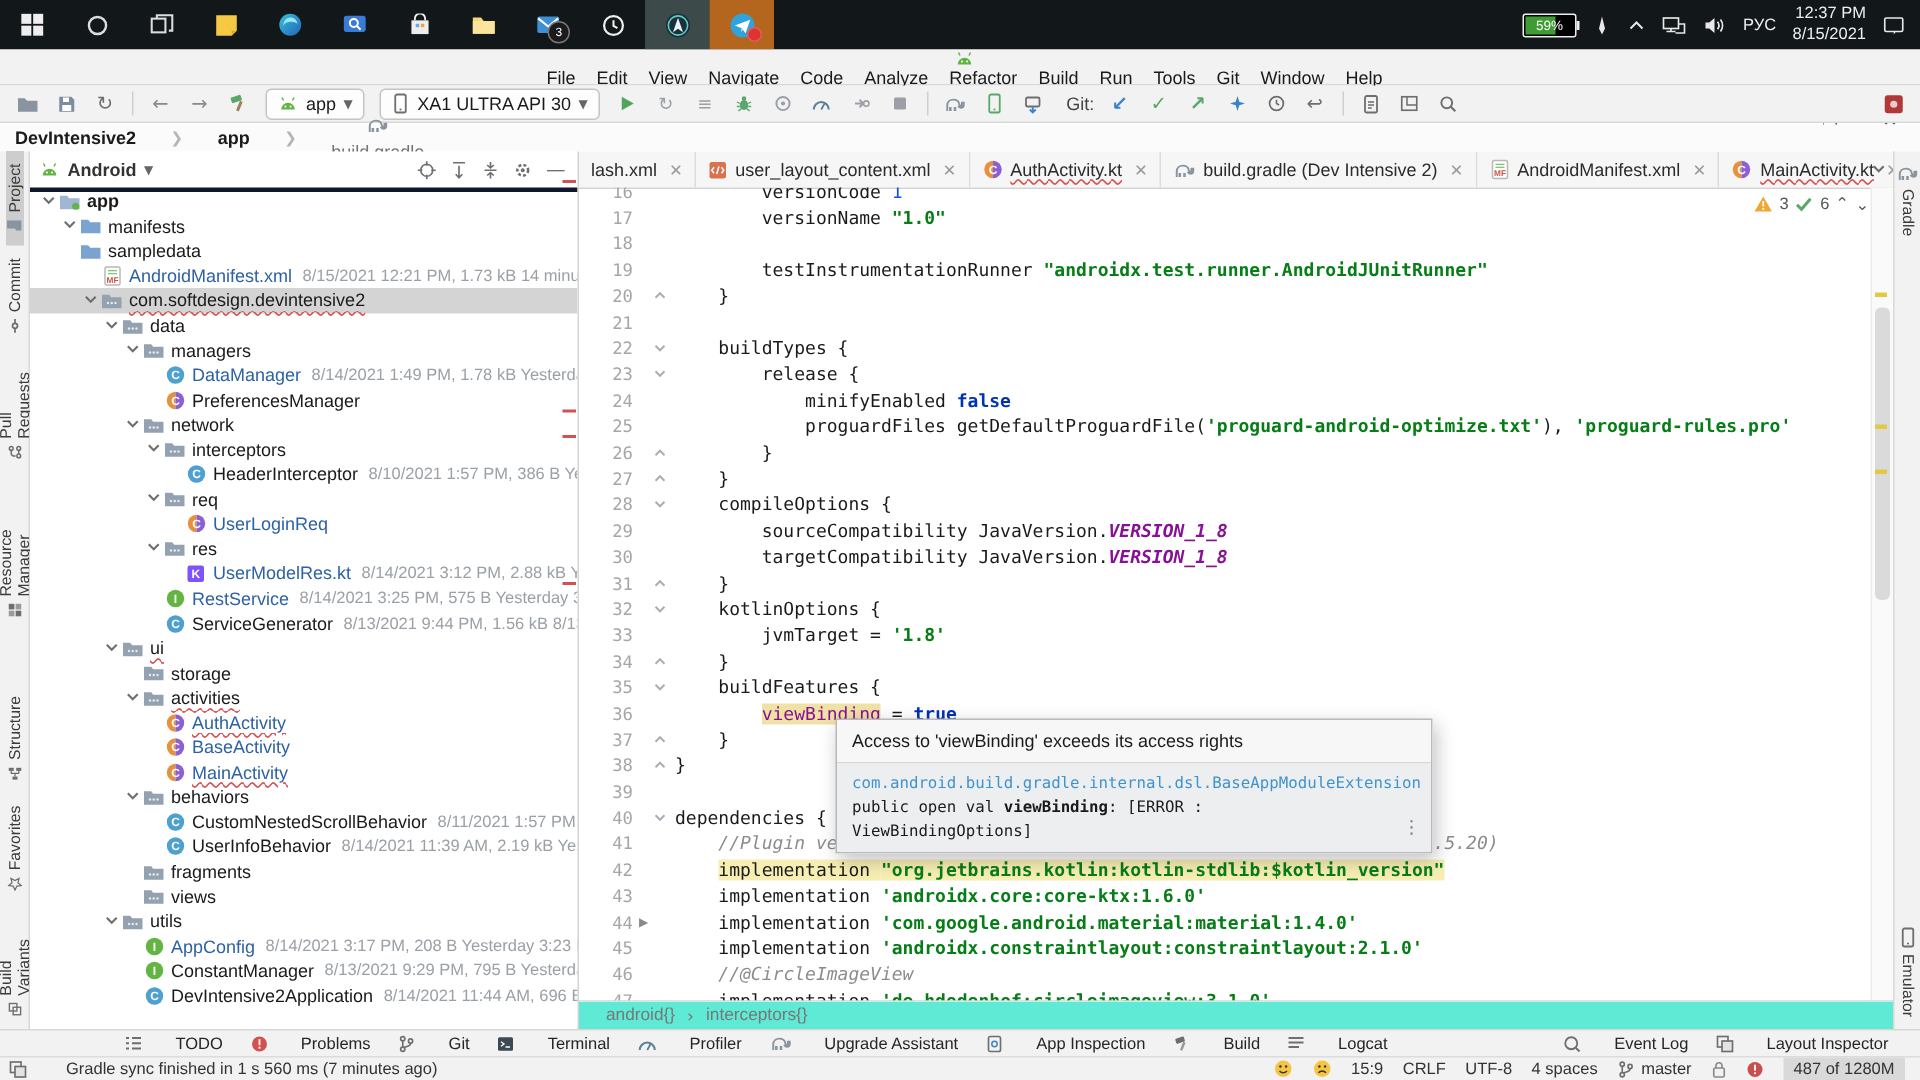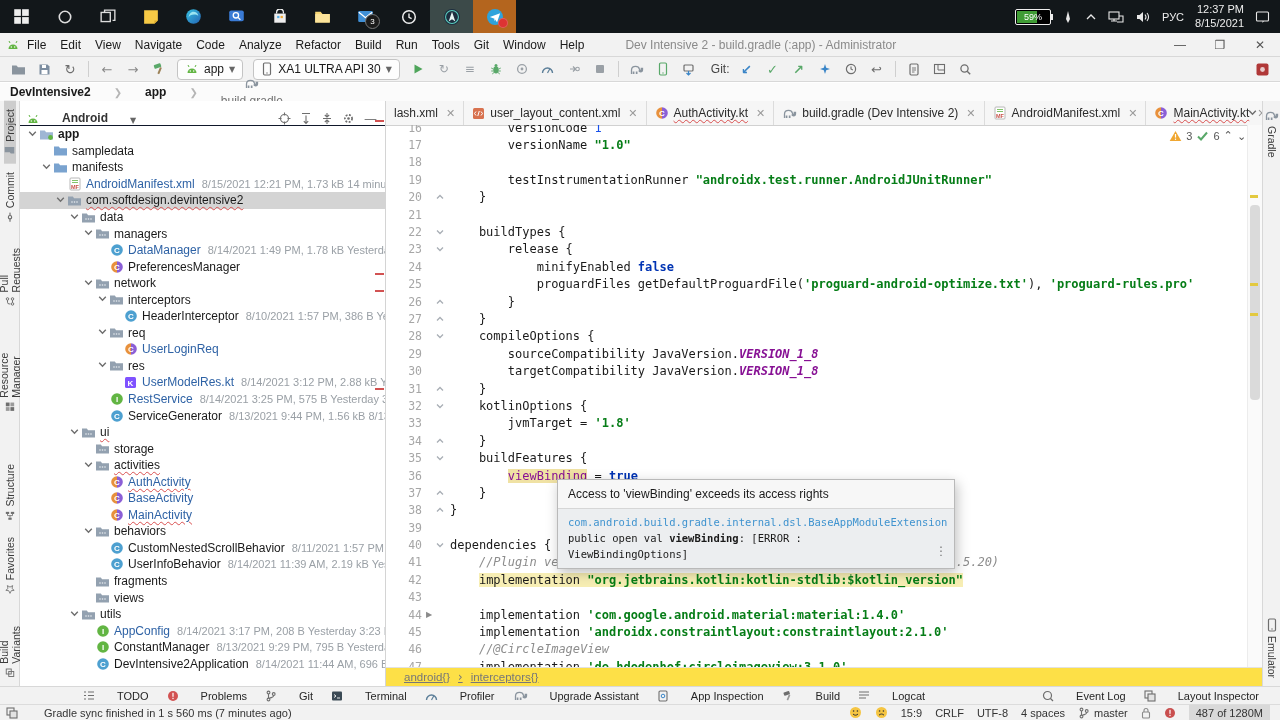--- a/index.html
+++ b/index.html
@@ -17,21 +17,21 @@
             border-radius:50%;width:13px;height:13px;font-size:8px;display:flex;align-items:center;justify-content:center;}
   .tb-dot{position:absolute;right:8px;bottom:5px;background:#d33;border-radius:50%;width:8px;height:8px;border:1px solid #fff3;}
   #tray{margin-left:auto;display:flex;align-items:center;gap:11px;padding-right:10px;color:#eee;font-size:11px;}
   #battery{position:relative;width:34px;height:14px;border:1px solid #eee;border-radius:2px;background:#000;display:flex;align-items:center;}
   #battery::after{content:'';position:absolute;right:-3px;top:4px;width:2px;height:6px;background:#eee;}
   #battfill{position:absolute;left:1px;top:1px;bottom:1px;width:58%;background:#3f9c35;}
   #battpct{position:relative;z-index:1;width:100%;text-align:center;font-size:9px;color:#fff;}
   #clock{text-align:right;line-height:1.25;font-size:11px;}
   
   #menurow{position:absolute;left:0;top:33px;width:1280px;height:24px;background:#f2f2f2;border-bottom:1px solid #d8d8d8;
-           display:flex;align-items:center;padding-left:6px;box-sizing:border-box;}
+           display:flex;align-items:center;padding-left:6px;box-sizing:border-box;flex-direction:column;}
   .menu-item{padding:0 7px;cursor:pointer;}
   #wintitle{color:#8a8a8a;margin-left:34px;white-space:nowrap;}
   #winbtns{margin-left:auto;display:flex;gap:0;}
   .winbtn{width:40px;text-align:center;color:#555;font-size:12px;cursor:pointer;}
   
   #toolbar{position:absolute;left:0;top:57px;width:1280px;height:25px;background:#f2f2f2;border-bottom:1px solid #d8d8d8;
            display:flex;align-items:center;gap:2px;padding:0 6px;box-sizing:border-box;}
   .tbtn{width:24px;height:21px;display:flex;align-items:center;justify-content:center;border-radius:3px;cursor:pointer;}
   .tsep{width:1px;height:16px;background:#cfcfcf;margin:0 4px;}
   .tdrop{display:flex;align-items:center;gap:5px;border:1px solid #c4c4c4;border-radius:4px;background:#fdfdfd;
@@ -48,21 +48,21 @@
   
   #main{position:absolute;left:0;top:101px;width:1280px;height:585px;display:flex;}
   #lstrip{width:20px;background:#f2f2f2;border-right:1px solid #d8d8d8;display:flex;flex-direction:column;align-items:center;box-sizing:border-box;}
   #rstrip{width:18px;background:#f2f2f2;border-left:1px solid #d8d8d8;display:flex;flex-direction:column;align-items:center;box-sizing:border-box;}
   .vlabel{writing-mode:vertical-rl;font-size:10.5px;color:#3b3b3b;padding:8px 0;cursor:pointer;display:flex;align-items:center;gap:4px;}
   #lstrip .vlabel{transform:rotate(180deg);}
   .vlabel.active{background:#cdcdcd;}
   .vgap{height:42px;}
   
   #ppanel{width:366px;position:relative;background:#fff;border-right:1px solid #d4d4d4;box-sizing:border-box;overflow:hidden;}
-  #phead{height:24px;border-bottom:1px solid #0f172a;display:flex;align-items:flex-end;padding:0 6px;gap:22px;}
+  #phead{height:24px;border-bottom:3px solid #0f172a;display:flex;align-items:center;padding:0 6px;gap:5px;}
   #phead .view{font-weight:bold;color:#333;}
   #phead .car{font-size:8px;color:#666;}
   #phicons{margin-left:auto;display:flex;gap:9px;align-items:center;padding-right:2px;}
   #ptree{position:absolute;top:25px;left:0;right:0;bottom:0;overflow:hidden;}
   .trow{height:16.55px;display:flex;align-items:center;white-space:nowrap;cursor:pointer;}
   .trow.selected{background:#d4d4d4;}
   .tch{width:13px;font-size:8px;color:#6e6e6e;text-align:center;flex:0 0 13px;}
   .trow .ic{width:15px;height:14px;flex:0 0 15px;margin-right:4px;}
   .tlab{font-size:12px;}
   .tlab.blue{color:#2e62a5;}
@@ -103,22 +103,22 @@
           box-shadow:2px 4px 12px rgba(0,0,0,.25);font-size:12px;}
   .p1{background:#f7f7f7;padding:7px 10px;border-bottom:1px solid #d6d6d6;color:#1a1a1a;}
   .p2{background:#eceef0;padding:6px 26px 6px 10px;font-family:"DejaVu Sans Mono",monospace;font-size:10.5px;position:relative;line-height:1.5;}
   .p2 .ref{color:#3f93cf;display:block;cursor:pointer;}
   .kebab{position:absolute;right:7px;bottom:8px;color:#777;cursor:pointer;font-size:12px;}
   
   #sbar{position:absolute;right:0;top:24px;width:14px;bottom:18px;background:#fafafa;border-left:1px solid #ececec;}
   #sthumb{position:absolute;left:2px;right:2px;top:80px;height:195px;background:#dadada;border-radius:4px;}
   .smark{position:absolute;left:2px;right:4px;height:3px;}
   
-  #ebread{position:absolute;left:0;right:0;bottom:0;height:18px;background:#fde047;border-top:1px solid #e2e2e2;
-          display:flex;align-items:center;gap:8px;padding-left:18px;color:#777;font-size:11.5px;text-decoration:underline;}
+  #ebread{position:absolute;left:0;right:0;bottom:0;height:18px;background:#5eead4;border-top:1px solid #e2e2e2;
+          display:flex;align-items:center;gap:8px;padding-left:18px;color:#777;font-size:11.5px;}
   
   #btools{position:absolute;left:0;top:686px;width:1280px;height:18px;background:#f2f2f2;border-top:1px solid #d8d8d8;
           display:flex;align-items:center;padding-left:74px;box-sizing:border-box;font-size:11px;color:#262626;}
   .btool{display:flex;align-items:center;gap:22px;padding:0 9px;cursor:pointer;height:100%;}
   #btools-right{margin-left:auto;display:flex;padding-right:12px;}
   #statusbar{position:absolute;left:0;top:704px;width:1280px;height:16px;background:#f2f2f2;border-top:1px solid #dcdcdc;
              display:flex;align-items:center;font-size:11px;color:#333;box-sizing:border-box;padding:0 6px;}
   #stmsg{margin-left:26px;cursor:pointer;}
   #stright{margin-left:auto;display:flex;align-items:center;gap:13px;padding-right:4px;}
   .stitem{display:flex;align-items:center;gap:4px;cursor:pointer;white-space:nowrap;}
@@ -661,38 +661,38 @@
               </svg></span>
             <span class="ic">
               <svg width="15" height="13" viewBox="0 0 15 13">
                 <path d="M1 2.5h4.8l1.3 1.7H14v7.3H1z" fill="#9fb6d4"></path>
                 <circle cx="11.5" cy="9.5" r="2.4" fill="#62b543"></circle>
               </svg>
             </span>
             <span class="tlab bold">app</span>
           </div>
           <div class="trow" style="padding-left: 20px;">
-            <span class="tch"></span>
-            <span class="ic">
-              <svg width="15" height="13" viewBox="0 0 15 13">
-                <path d="M1 2.5h4.8l1.3 1.7H14v7.3H1z" fill="#7aa3cf"></path>
-              </svg>
-            </span>
-            <span class="tlab">sampledata</span>
-          </div>
-          <div class="trow" style="padding-left: 20px;">
             <span class="tch"><svg width="11" height="11" viewBox="0 0 10 10">
                 <path d="M2 3.5l3 3 3-3" fill="none" stroke="#6e6e6e" stroke-width="1.3"></path>
               </svg></span>
             <span class="ic">
               <svg width="15" height="13" viewBox="0 0 15 13">
                 <path d="M1 2.5h4.8l1.3 1.7H14v7.3H1z" fill="#7aa3cf"></path>
               </svg>
             </span>
             <span class="tlab">manifests</span>
+          </div>
+          <div class="trow" style="padding-left: 20px;">
+            <span class="tch"></span>
+            <span class="ic">
+              <svg width="15" height="13" viewBox="0 0 15 13">
+                <path d="M1 2.5h4.8l1.3 1.7H14v7.3H1z" fill="#7aa3cf"></path>
+              </svg>
+            </span>
+            <span class="tlab">sampledata</span>
           </div>
           <div class="trow" style="padding-left: 34px;">
             <span class="tch"></span>
             <span class="ic">
               <svg width="14" height="14" viewBox="0 0 14 14">
                 <rect x="2" y="1" width="10" height="12" rx="1" fill="#fff" stroke="#b8b8b8"></rect>
                 <path d="M4 3.5h6M4 5.5h6" stroke="#62b543" stroke-width="0.8"></path>
                 <text x="7" y="11.5" font-size="5.5" font-weight="bold" text-anchor="middle" fill="#c7534b" font-family="sans-serif">MF</text>
               </svg>
             </span>
@@ -1328,20 +1328,21 @@
             <span class="ct"><span>    </span><span class="cl-cmt">//Plugin version (1.5.30-RC) is not the same as library version (1.5.20)</span></span>
           </div>
           <div class="line">
             <span class="ln">42</span>
             <span class="fold bar"></span>
             <span class="ct"><span>    </span><span class="cl-hl">implementation </span><span class="cl-strhl">"org.jetbrains.kotlin:kotlin-stdlib:$kotlin_version"</span></span>
           </div>
           <div class="line">
             <span class="ln">43</span>
             <span class="fold"></span>
+            <span class="ct"><span>    implementation </span><span class="cl-str">'androidx.core:core-ktx:1.6.0'</span></span>
           </div>
           <div class="line">
             <span class="ln">44</span>
             <span class="fold"></span>
             <span class="linearr tg">▶</span>
             <span class="ct"><span>    implementation </span><span class="cl-str">'com.google.android.material:material:1.4.0'</span></span>
           </div>
           <div class="line">
             <span class="ln">45</span>
             <span class="fold"></span>

